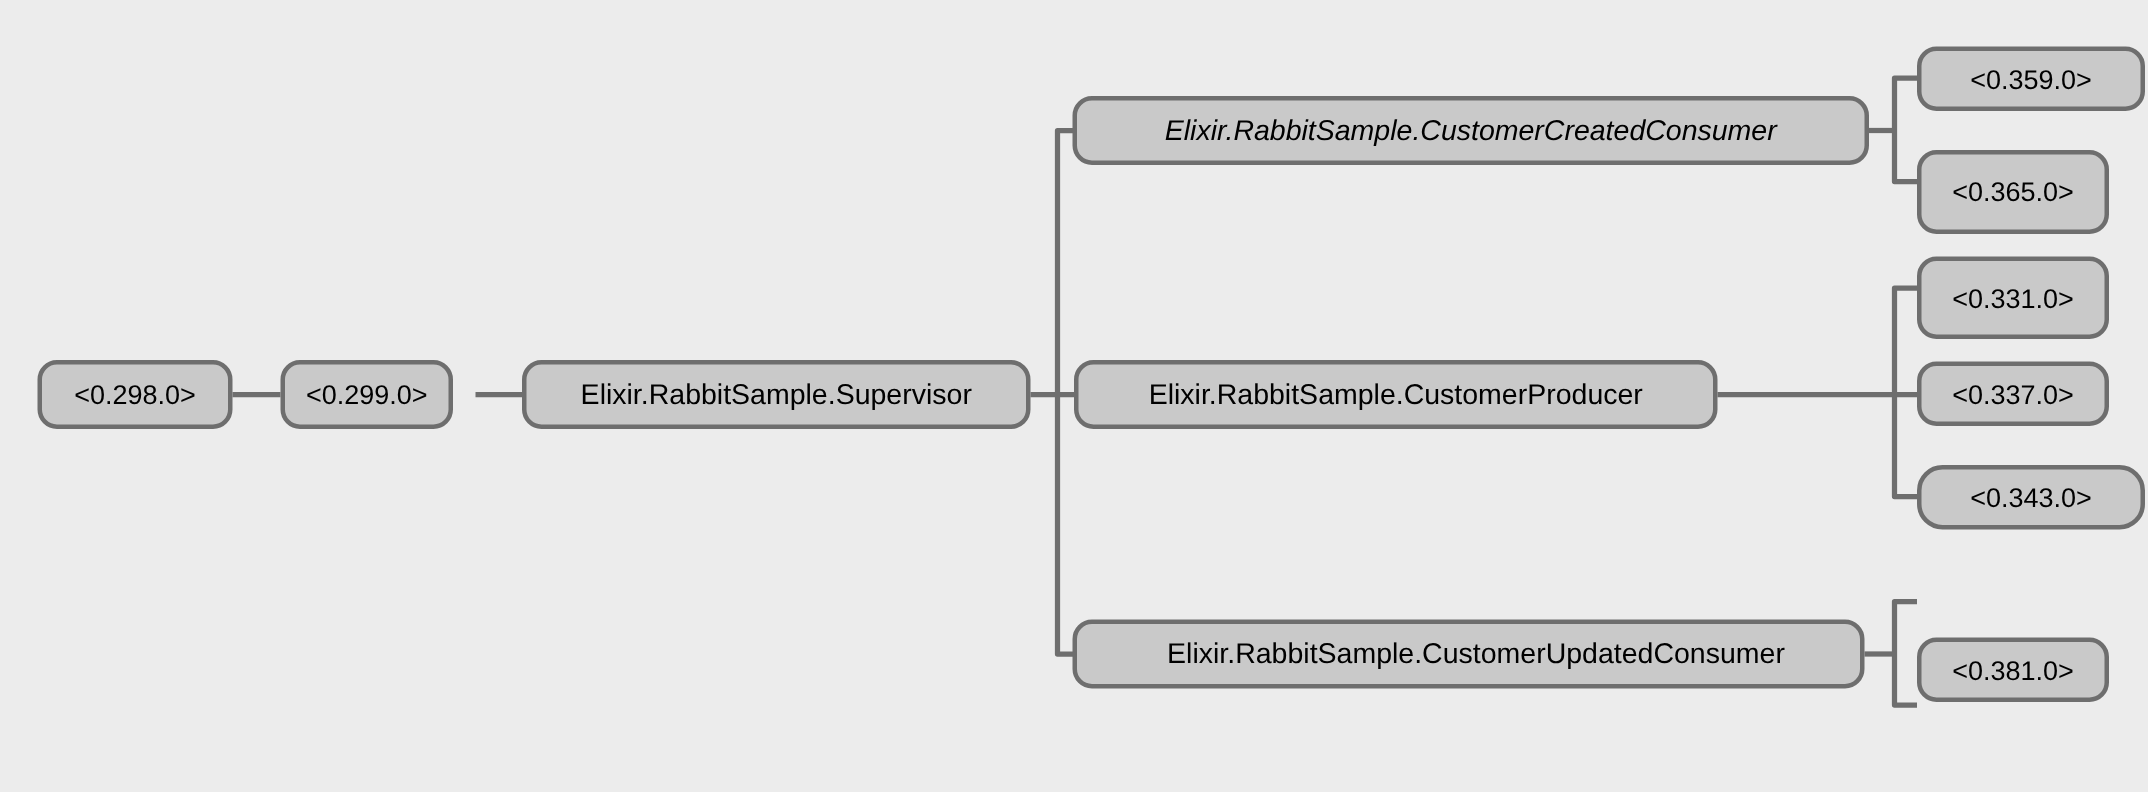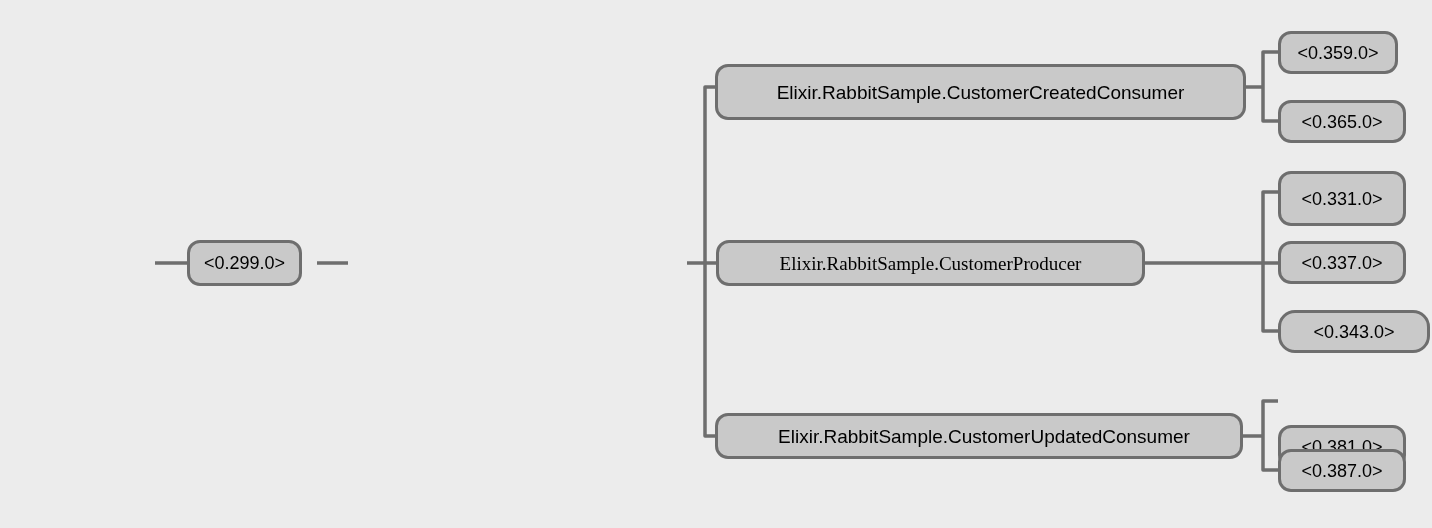--- a/index.html
+++ b/index.html
@@ -37,25 +37,25 @@
     white-space: nowrap;
     padding: 0 10px;
   }
   .node.small {
     font-size: 18px;
   }
   
   #n-pid298   { left: 25px;   top: 240px; width: 130px; height: 46px; }
   #n-pid299   { left: 187px;  top: 240px; width: 115px; height: 46px; }
   #n-sup      { left: 348px;  top: 240px; width: 339px; height: 46px; }
-  #n-created  { left: 715px;  top: 64px;  width: 531px; height: 56px; }
-  #n-producer { left: 716px;  top: 240px; width: 429px; height: 46px; font-family: Liberation Serif, serif; }
+  #n-created  { left: 715px;  top: 64px;  width: 531px; height: 46px; font-style: italic; }
+  #n-producer { left: 716px;  top: 240px; width: 429px; height: 46px; }
   #n-updated  { left: 715px;  top: 413px; width: 528px; height: 46px; padding-left: 20px; }
-  #n-pid359   { left: 1278px; top: 31px;  width: 120px; height: 43px; }
-  #n-pid365   { left: 1278px; top: 100px; width: 128px; height: 43px; }
+  #n-pid359   { left: 1278px; top: 31px;  width: 152px; height: 43px; }
+  #n-pid365   { left: 1278px; top: 100px; width: 128px; height: 56px; }
   #n-pid331   { left: 1278px; top: 171px; width: 128px; height: 55px; }
   #n-pid337   { left: 1278px; top: 241px; width: 128px; height: 43px; }
   #n-pid343   { left: 1278px; top: 310px; width: 152px; height: 43px; border-radius: 17px; }
   #n-pid381   { left: 1278px; top: 380px; width: 128px; height: 43px; margin-top: 45px; }
   #n-pid387   { left: 1278px; top: 449px; width: 128px; height: 43px; }
 </style>
 </head>
 <body>
 
 <div class="stage">
@@ -73,37 +73,38 @@
       <path d="M1278 52 H1263 V121 H1278"></path>
 
       <path d="M1145 263 H1278"></path>
       <path d="M1278 192 H1263 V331 H1278"></path>
 
       <path d="M1243 436 H1263"></path>
       <path d="M1278 401 H1263 V470 H1278"></path>
     </g>
   </svg>
 
+  <div class="node small" id="n-pid298">&lt;0.298.0&gt;</div>
 
   <div class="node small" id="n-pid299">&lt;0.299.0&gt;</div>
 
+  <div class="node" id="n-sup">Elixir.RabbitSample.Supervisor</div>
 
   <div class="node" id="n-created">Elixir.RabbitSample.CustomerCreatedConsumer</div>
 
   <div class="node" id="n-producer">Elixir.RabbitSample.CustomerProducer</div>
 
   <div class="node" id="n-updated">Elixir.RabbitSample.CustomerUpdatedConsumer</div>
 
   <div class="node small" id="n-pid359">&lt;0.359.0&gt;</div>
 
   <div class="node small" id="n-pid365">&lt;0.365.0&gt;</div>
 
   <div class="node small" id="n-pid331">&lt;0.331.0&gt;</div>
 
   <div class="node small" id="n-pid337">&lt;0.337.0&gt;</div>
 
   <div class="node small" id="n-pid343">&lt;0.343.0&gt;</div>
 
   <div class="node small" id="n-pid381">&lt;0.381.0&gt;</div>
 
-  <div class="node small" id="n-pid387">&lt;0.387.0&gt;</div>
 
 </div>
 
 </body></html>

